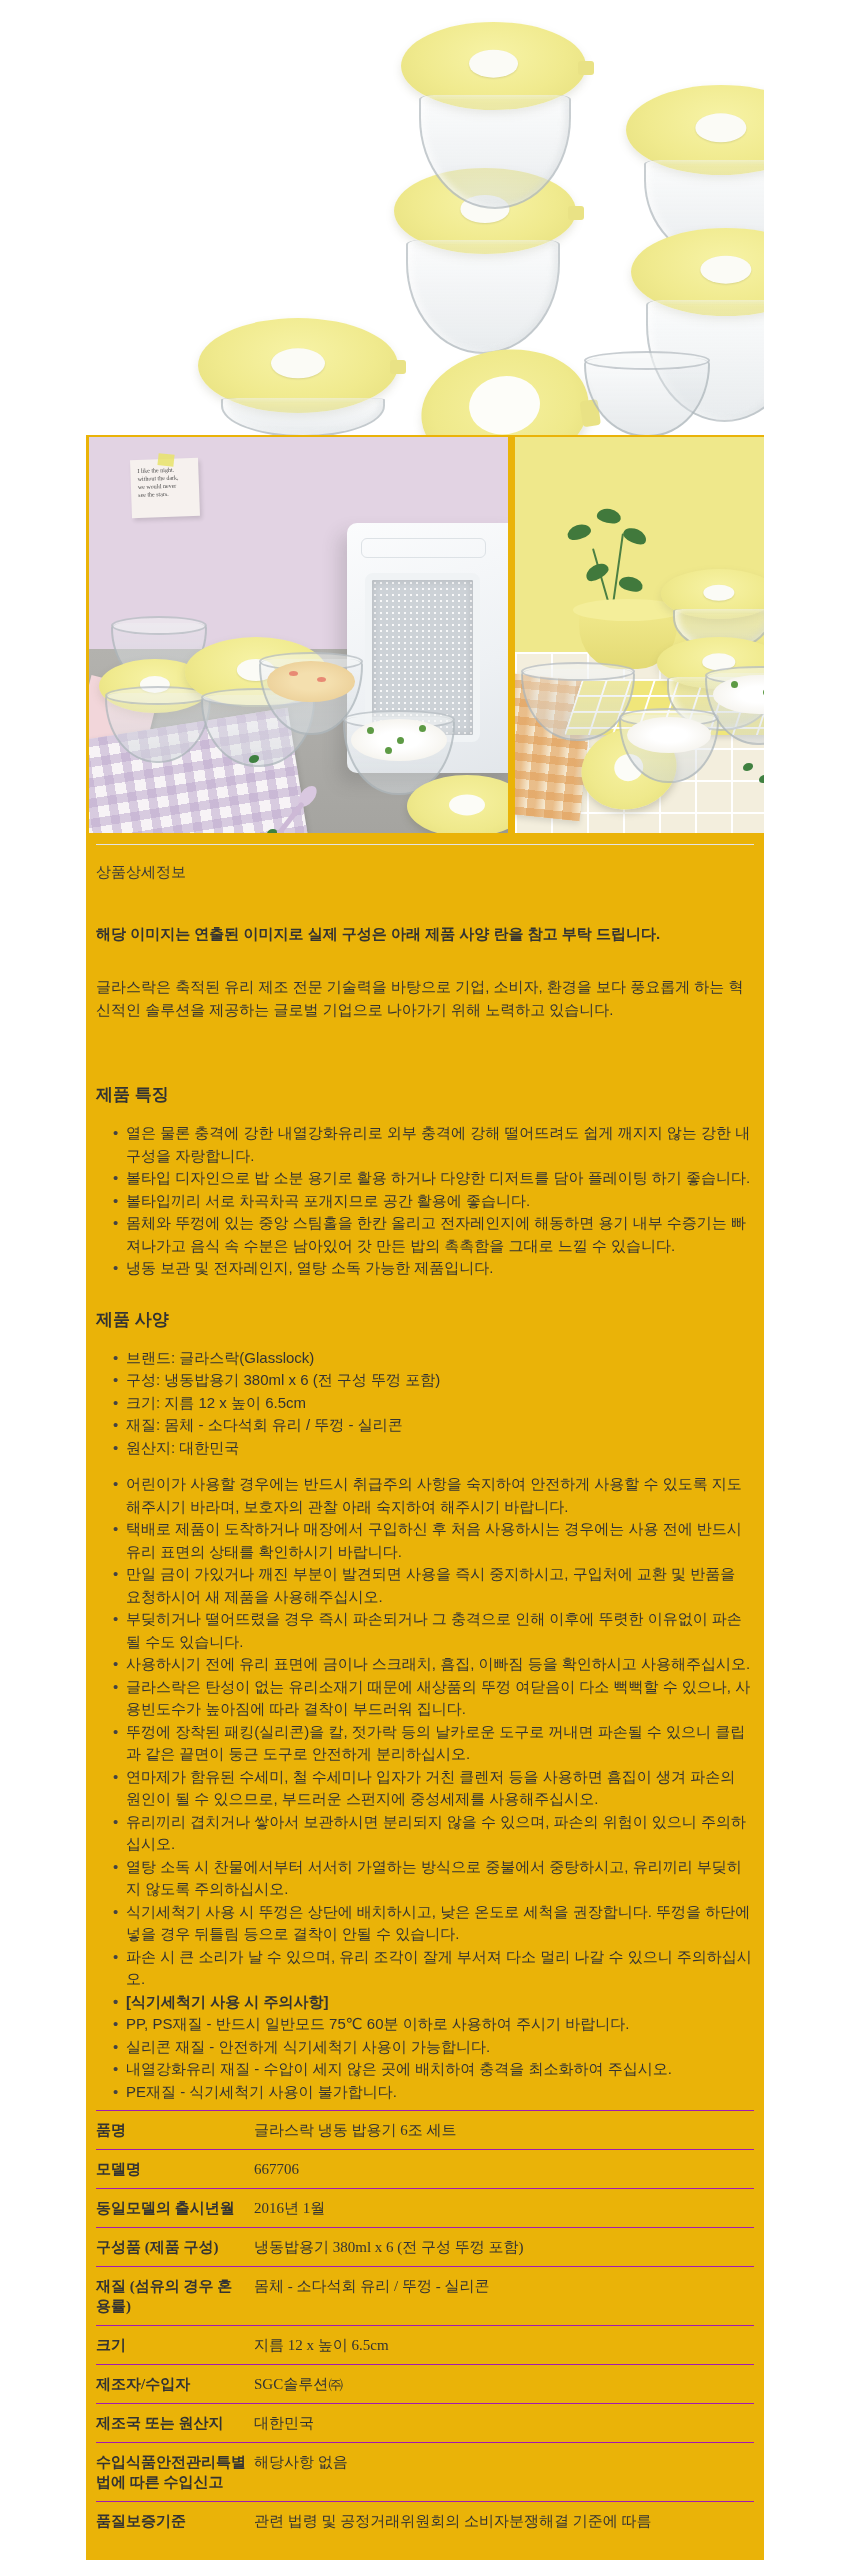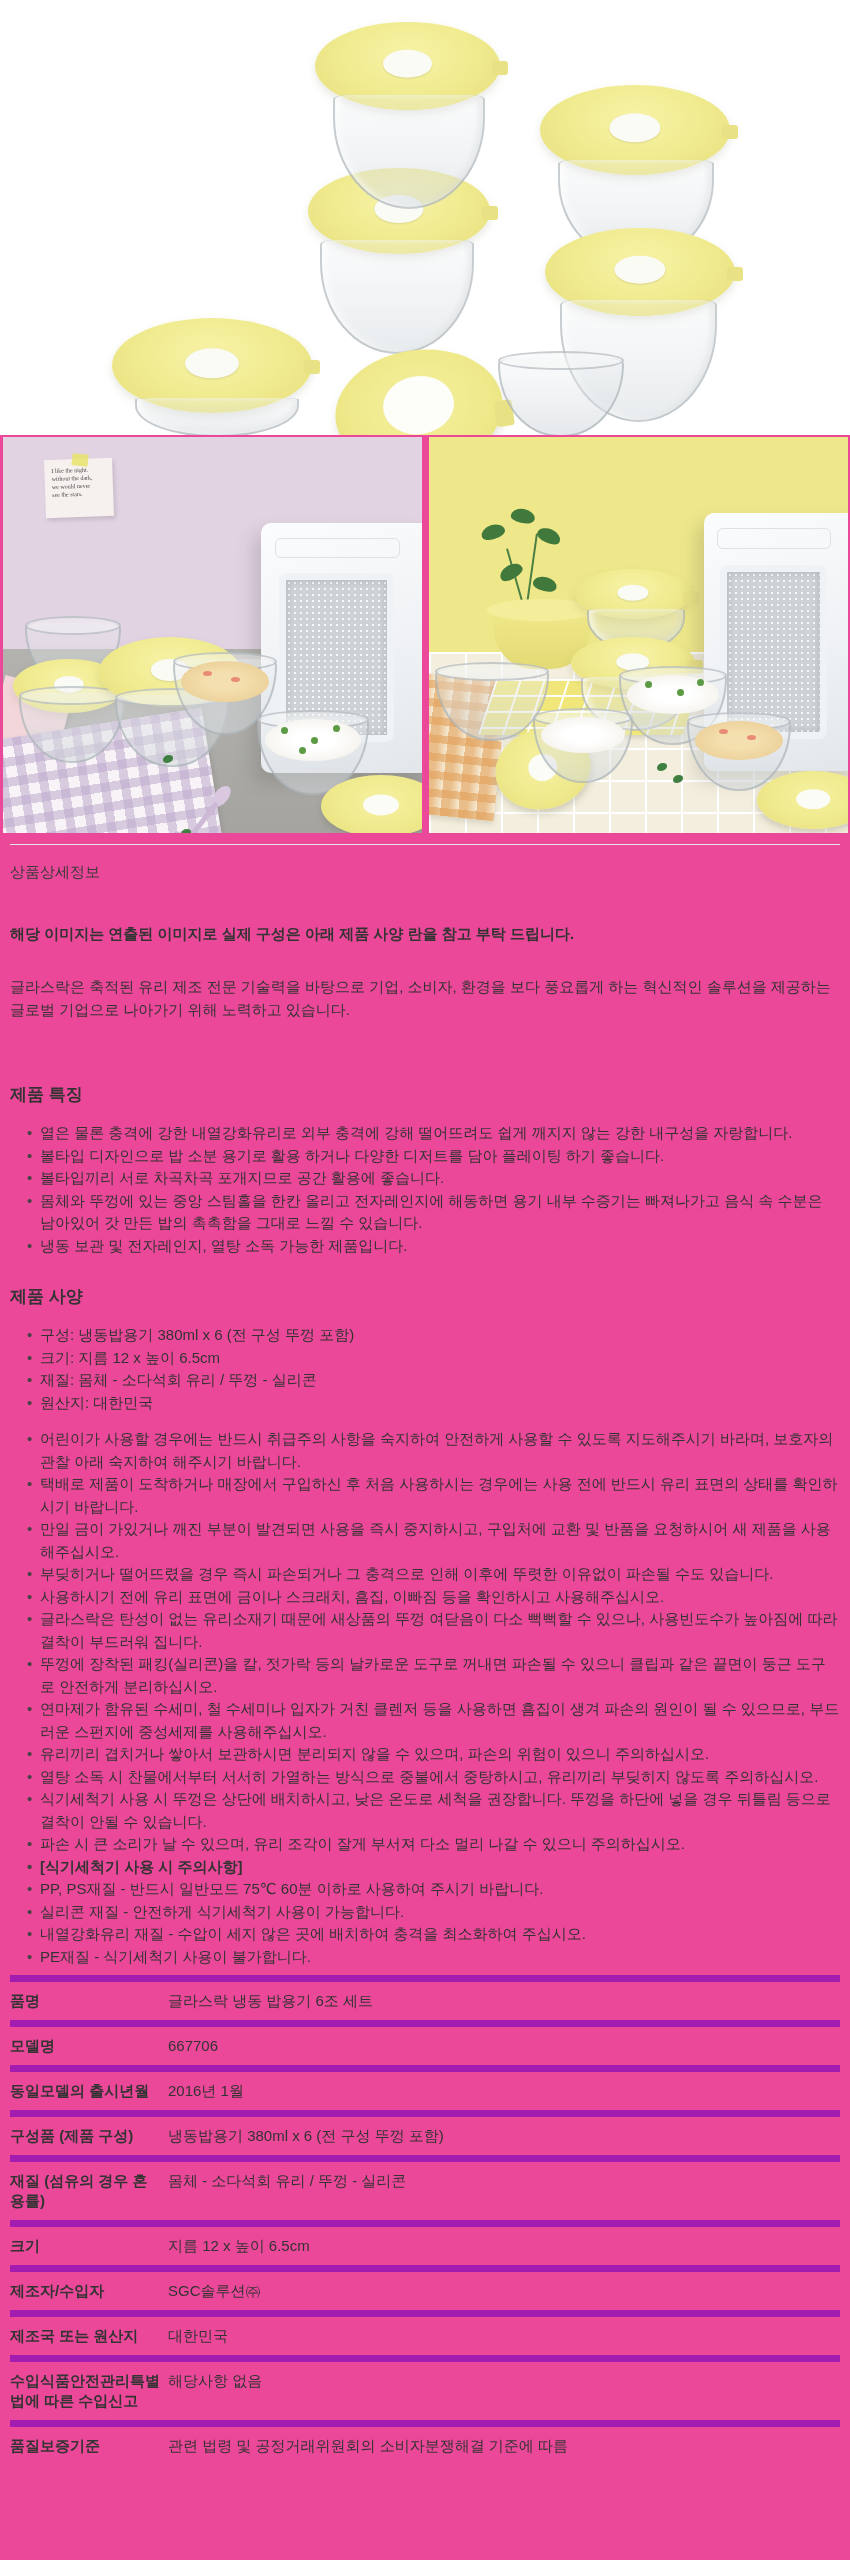--- a/index.html
+++ b/index.html
@@ -1,16 +1,16 @@
 <!DOCTYPE html>
 <html><head>
 <meta charset="utf-8">
 <style>
   html,body{margin:0;padding:0;background:#fff;}
-  .page{position:relative;width:850px;height:2560px;margin:0 auto;background:#ec4899;overflow:hidden;
+  .page{position:relative;width:678px;height:2560px;margin:0 auto;background:#eab308;overflow:hidden;
         font-family:"Liberation Sans","DejaVu Sans",sans-serif;color:#333;}
 
   
   .hero{position:relative;width:850px;height:435px;background:#fff;overflow:hidden;}
   .lid{position:absolute;border-radius:50%;
        background:radial-gradient(ellipse at 50% 38%,#f7f3a6 0%,#f0ea8e 55%,#e5de7c 100%);
        box-shadow:0 4px 8px rgba(120,120,90,.18);}
   .lid::after{content:"";position:absolute;left:50%;top:50%;transform:translate(-50%,-58%);
        width:27%;height:32%;background:#fbfbf6;border-radius:50%;box-shadow:0 1px 2px rgba(0,0,0,.10);}
   .lid .tab{position:absolute;right:-8px;top:44%;width:16px;height:14px;background:#e9e285;border-radius:3px;}
@@ -95,21 +95,21 @@
   .sec-specs{margin-top:28px !important;}
   .sec-caution{margin-top:24px !important;}
   ul.blist{list-style:none;margin:16px 0 0 0;padding:0 0 0 30px;}
   ul.blist-tight{margin-top:14px;}
   ul.blist li{position:relative;}
   ul.blist li::before{content:"\2022";position:absolute;left:-13px;top:0;color:#444;}
   ul.blist li.bold{font-weight:bold;}
 
   
   table.info-table{width:100%;border-collapse:collapse;margin-top:7px;font-size:15px;color:#333;}
-  table.info-table tr{border-top:7px solid #a21caf;}
+  table.info-table tr{border-top:1px solid #a21caf;font-family:Liberation Serif, serif;}
   table.info-table th{width:150px;text-align:left;font-weight:bold;vertical-align:top;
        padding:9px 8px 9px 0;line-height:20px;}
   table.info-table td{vertical-align:top;padding:9px 0;line-height:20px;}
 </style>
 </head>
 <body>
 
 <div class="page">
 
   <div class="hero">
@@ -257,20 +257,21 @@
     <ul class="blist">
       <li>열은 물론 충격에 강한 내열강화유리로 외부 충격에 강해 떨어뜨려도 쉽게 깨지지 않는 강한 내구성을 자랑합니다.</li>
       <li>볼타입 디자인으로 밥 소분 용기로 활용 하거나 다양한 디저트를 담아 플레이팅 하기 좋습니다.</li>
       <li>볼타입끼리 서로 차곡차곡 포개지므로 공간 활용에 좋습니다.</li>
       <li>몸체와 뚜껑에 있는 중앙 스팀홀을 한칸 올리고 전자레인지에 해동하면 용기 내부 수증기는 빠져나가고 음식 속 수분은 남아있어 갓 만든 밥의 촉촉함을 그대로 느낄 수 있습니다.</li>
       <li>냉동 보관 및 전자레인지, 열탕 소독 가능한 제품입니다.</li>
     </ul>
 
     <h2 class="sec sec-specs">제품 사양</h2>
     <ul class="blist">
+      <li>브랜드: 글라스락(Glasslock)</li>
       <li>구성: 냉동밥용기 380ml x 6 (전 구성 뚜껑 포함)</li>
       <li>크기: 지름 12 x 높이 6.5cm</li>
       <li>재질: 몸체 - 소다석회 유리 / 뚜껑 - 실리콘</li>
       <li>원산지: 대한민국</li>
     </ul>
 
     <ul class="blist blist-tight">
       <li>어린이가 사용할 경우에는 반드시 취급주의 사항을 숙지하여 안전하게 사용할 수 있도록 지도해주시기 바라며, 보호자의 관찰 아래 숙지하여 해주시기 바랍니다.</li>
       <li>택배로 제품이 도착하거나 매장에서 구입하신 후 처음 사용하시는 경우에는 사용 전에 반드시 유리 표면의 상태를 확인하시기 바랍니다.</li>
       <li>만일 금이 가있거나 깨진 부분이 발견되면 사용을 즉시 중지하시고, 구입처에 교환 및 반품을 요청하시어 새 제품을 사용해주십시오.</li>

